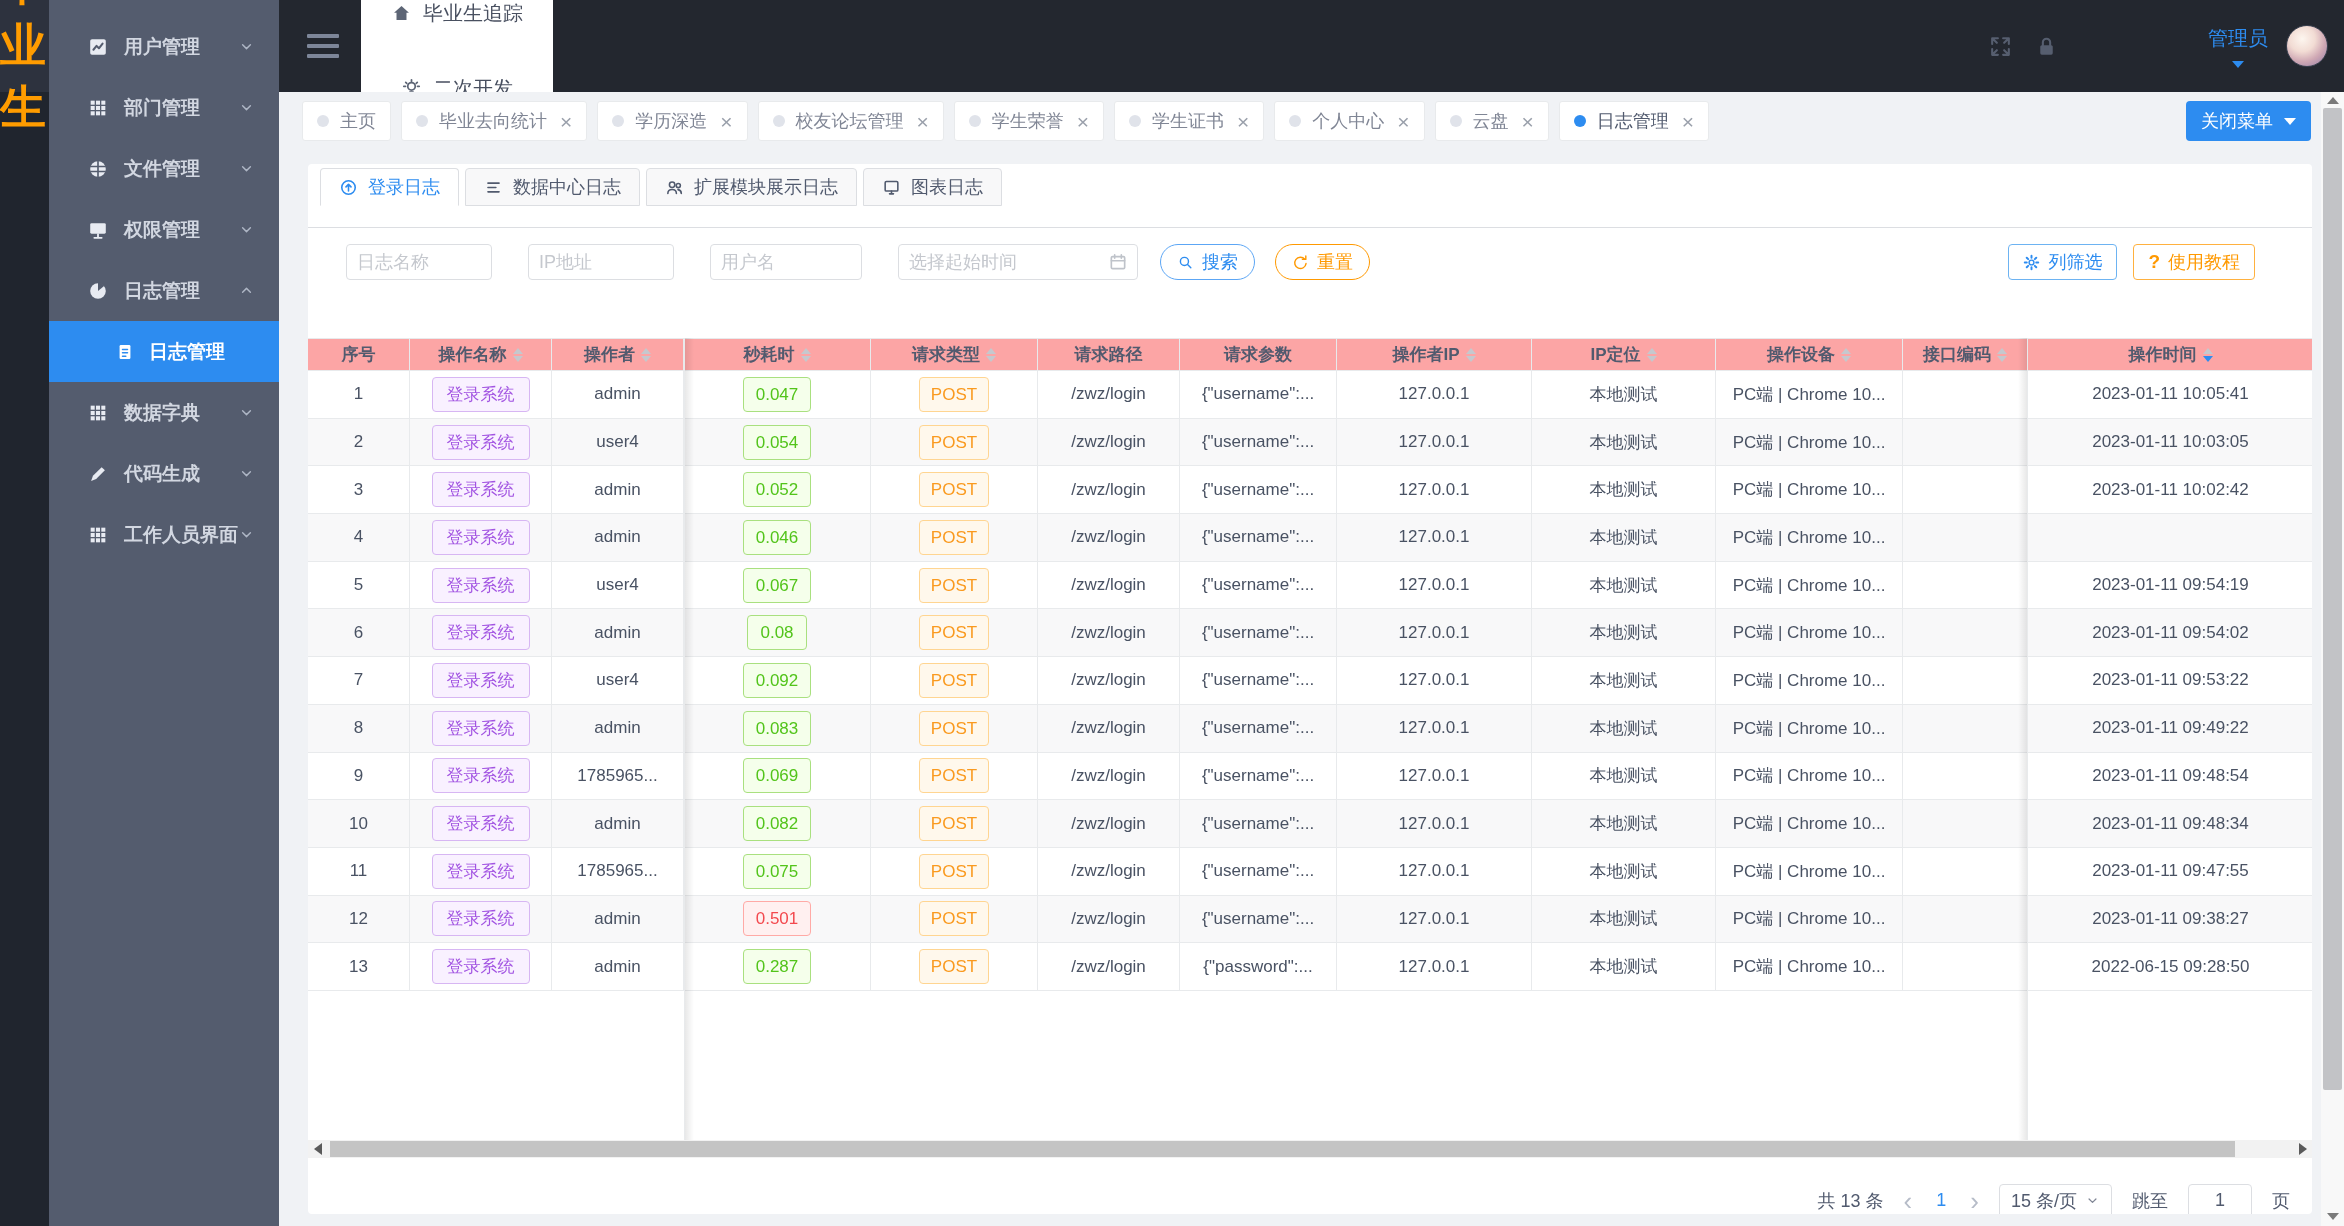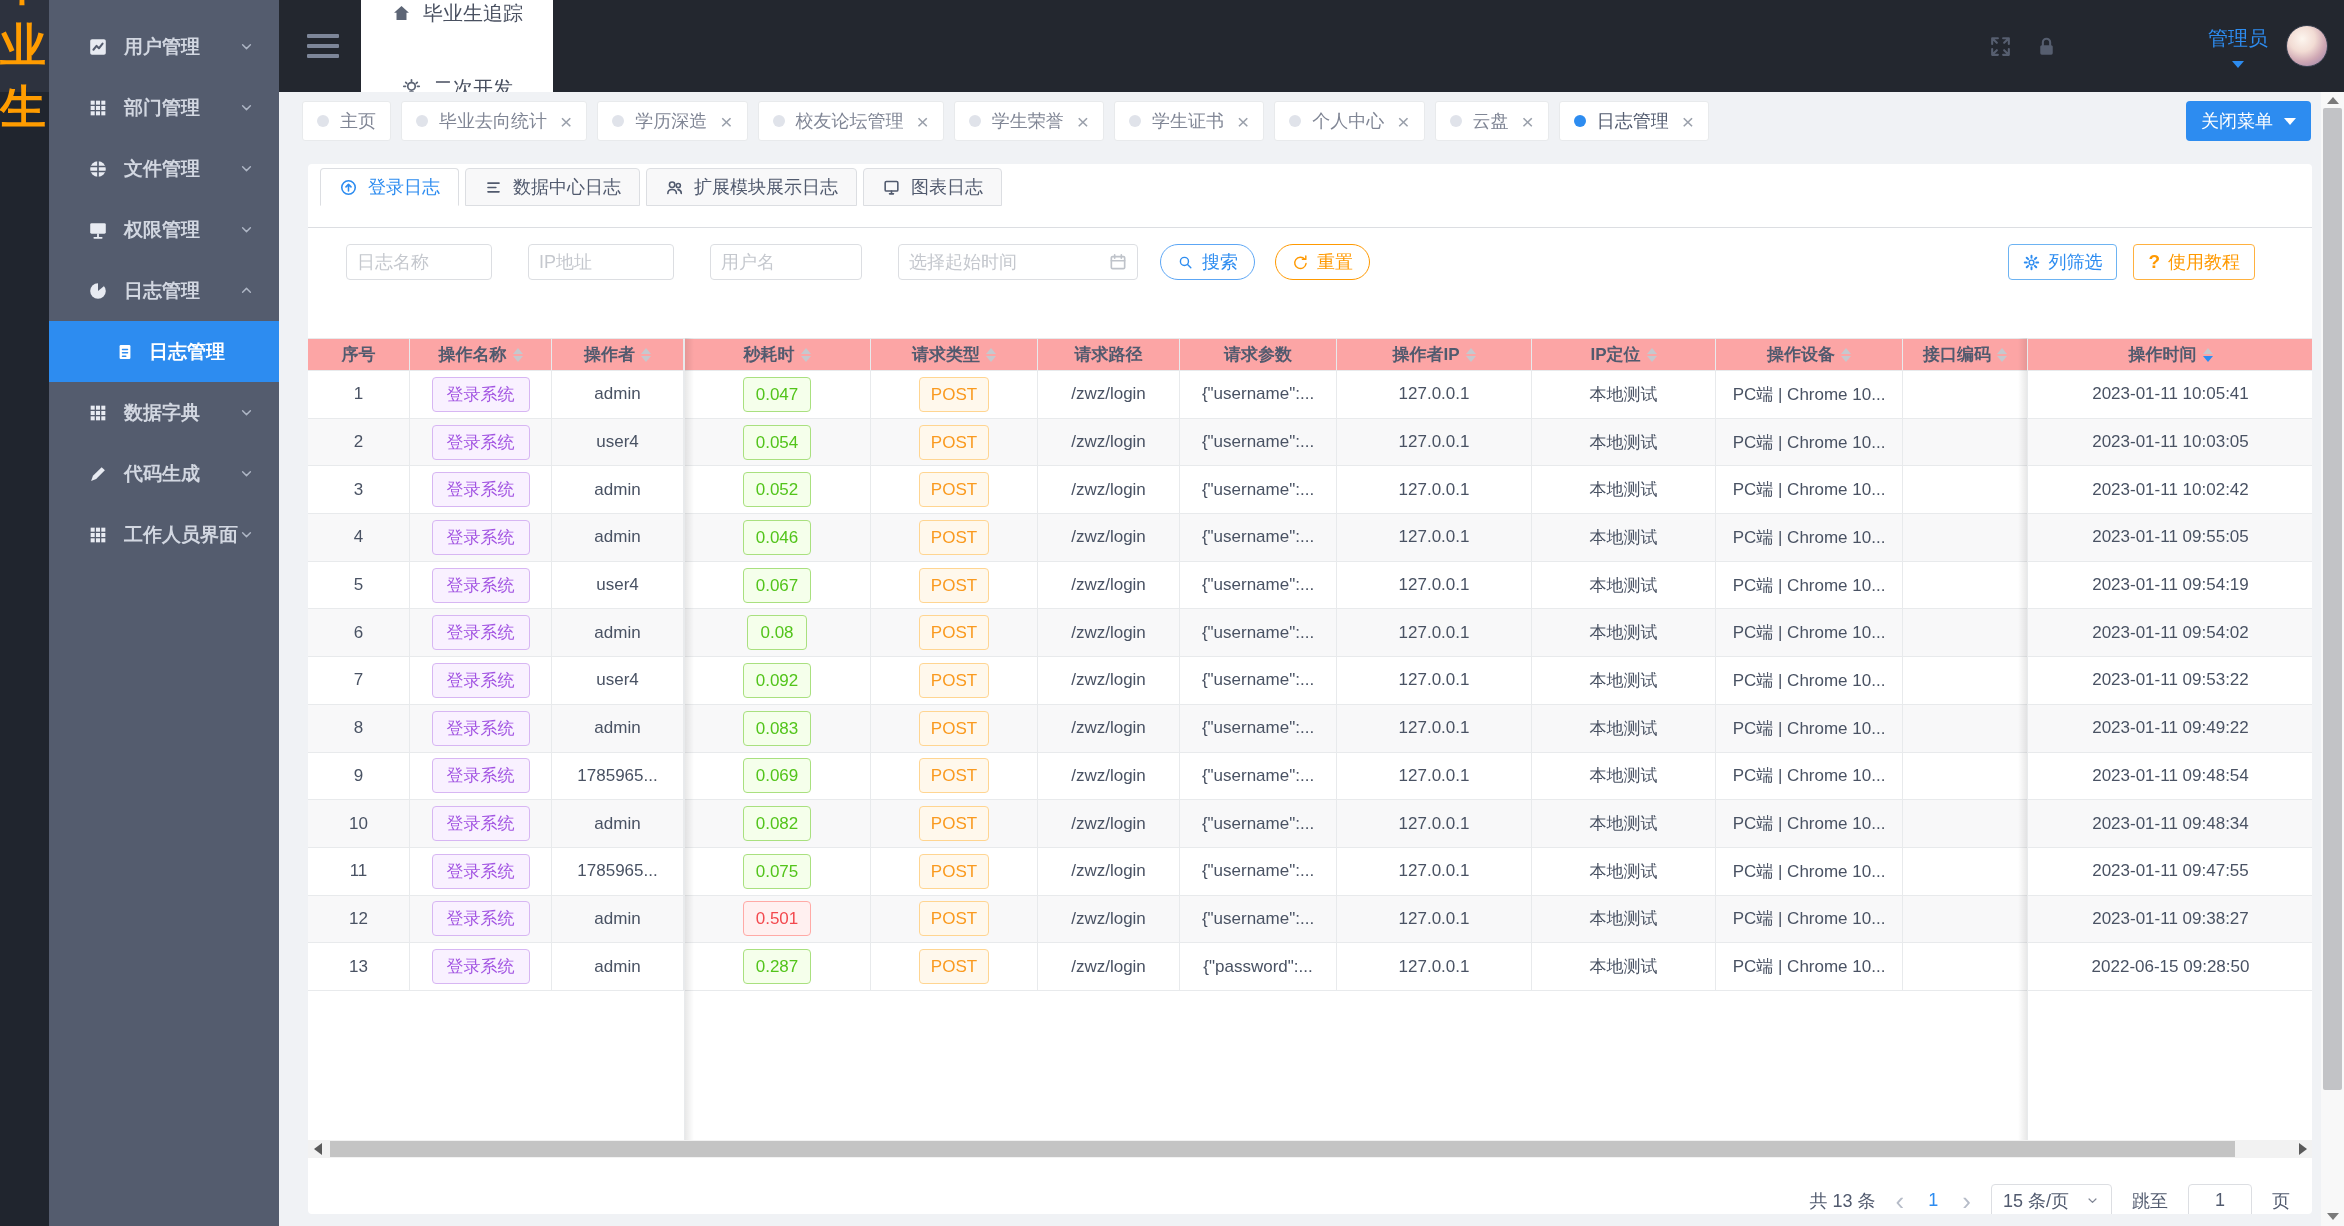--- a/index.html
+++ b/index.html
@@ -125,21 +125,21 @@
   .hs-btn.left i  { border-right:8px solid #5a5a5a; }
   .hs-btn.right i { border-left:8px solid #5a5a5a; }
   .hs-thumb { position:absolute; left:22px; right:78px; top:1px; bottom:1px; background:#c4c4c4; cursor:pointer; }
 
   
   .pagination { display:flex; align-items:center; justify-content:flex-end; gap:20px;
     padding:26px 22px 0 0; font-size:18px; color:#515a6e; }
   .pg-arrow { color:#b6bcc8; font-size:26px; line-height:1; cursor:pointer; }
   .pg-num { color:#2d8cf0; cursor:pointer; padding:0 4px; }
   .pg-select { border:1px solid #dcdee2; border-radius:4px; height:34px; display:inline-flex;
-    align-items:center; gap:16px; padding:0 11px; cursor:pointer; }
+    align-items:center; gap:8px; padding:0 11px; cursor:pointer; }
   .pg-select .svgi { width:15px; height:15px; color:#808695; }
   .pg-input { width:64px; height:34px; border:1px solid #dcdee2; border-radius:4px; text-align:center;
     font-size:18px; color:#515a6e; outline:none; font-family:inherit; }
 
   
   .v-scrollbar { position:absolute; right:0; top:92px; bottom:0; width:23px; background:#f8f8f8; }
   .vs-thumb { position:absolute; top:16px; left:2px; right:2px; height:982px; background:#c2c3c6;
     border-radius:2px; cursor:pointer; }
   .vs-btn { position:absolute; left:0; width:23px; height:16px; display:flex; align-items:center;
     justify-content:center; cursor:pointer; }
@@ -656,21 +656,20 @@
                 </div>
                 <div class="td" style="width: 167px;">
                   <span class="badge badge-method">POST</span>
                 </div>
                 <div class="td" style="width: 142px;">/zwz/login</div>
                 <div class="td" style="width: 157px;">{"username":...</div>
                 <div class="td" style="width: 195px;">127.0.0.1</div>
                 <div class="td" style="width: 184px;">本地测试</div>
                 <div class="td" style="width: 187px;">PC端 | Chrome 10...</div>
                 <div class="td" style="width: 125px;"></div>
-                <div class="td" style="width: 285px;">2023-01-11 09:55:05</div>
               </div>
               <div class="t-row">
                 <div class="td" style="width: 102px;">5</div>
                 <div class="td" style="width: 142px;">
                   <span class="badge badge-name">登录系统</span>
                 </div>
                 <div class="td" style="width: 132px;">user4</div>
                 <div class="td" style="width: 187px;">
                   <span class="badge badge-cost">0.067</span>
                 </div>

